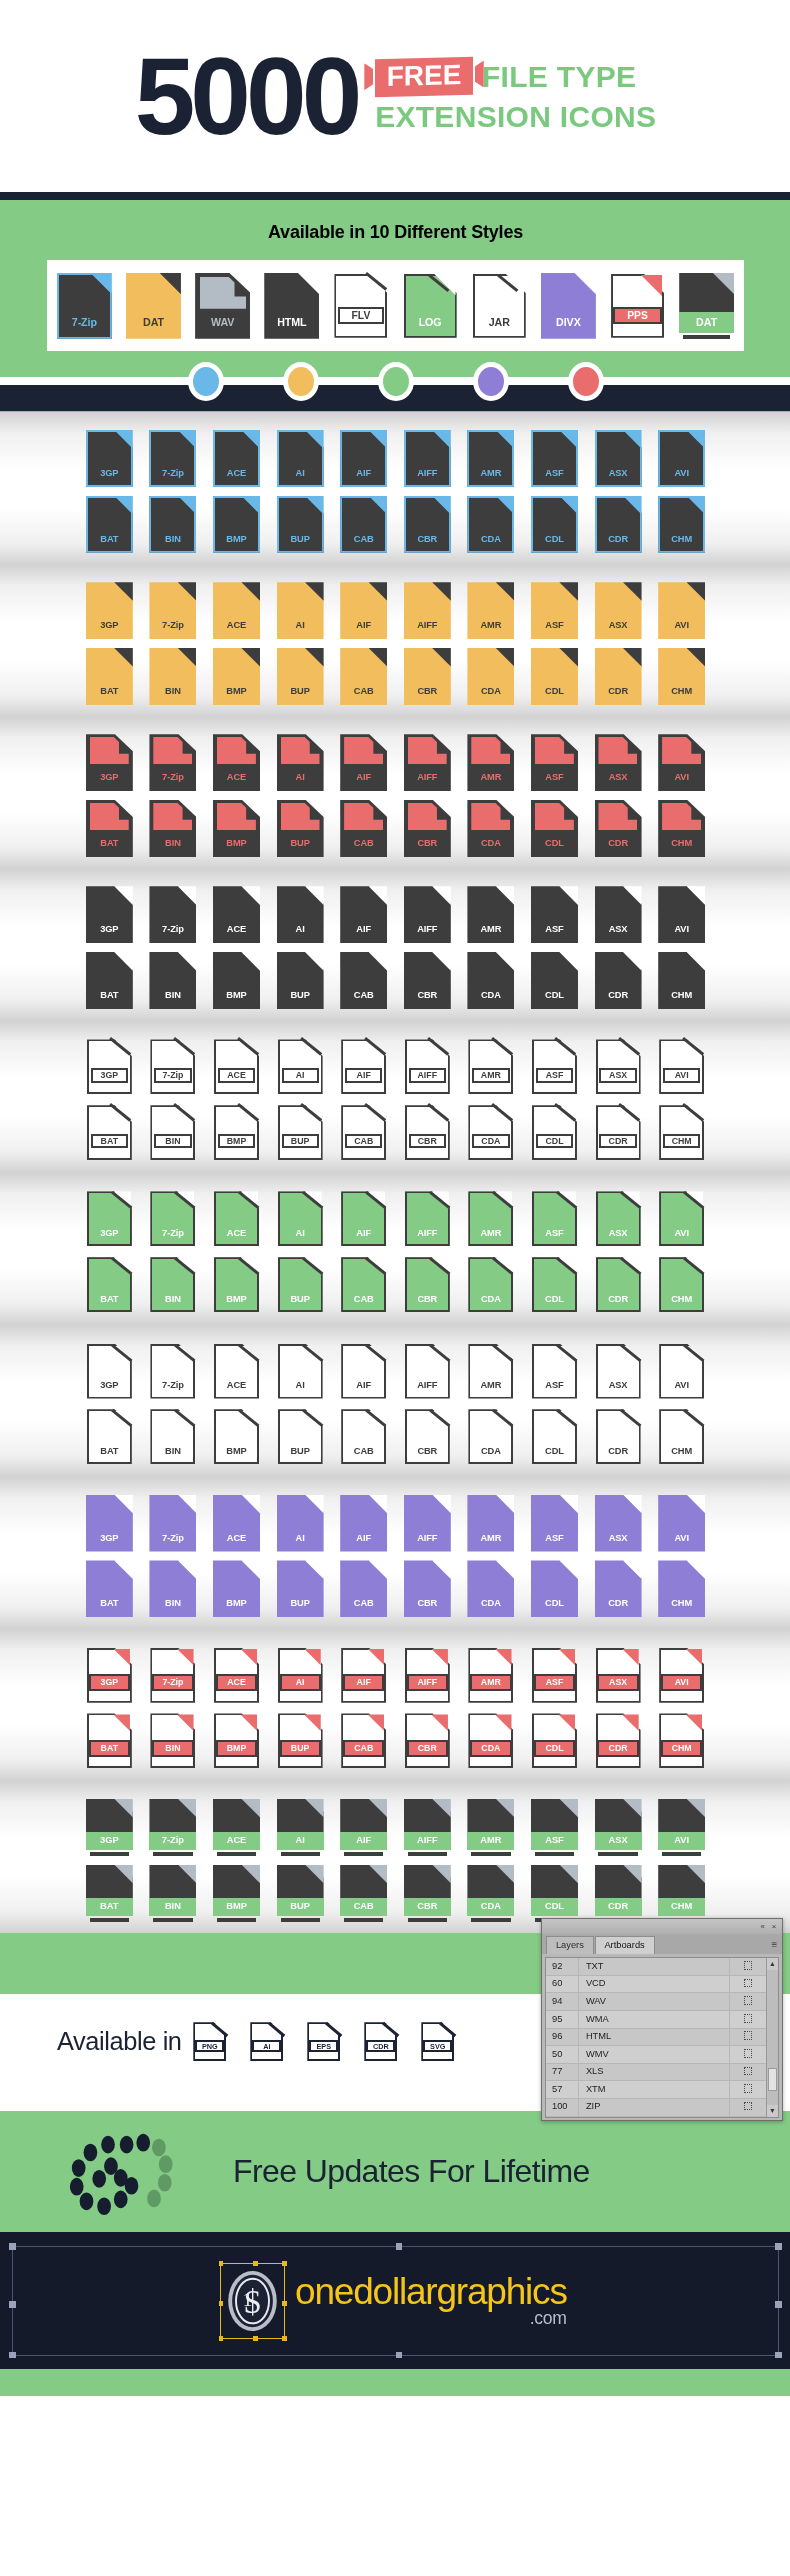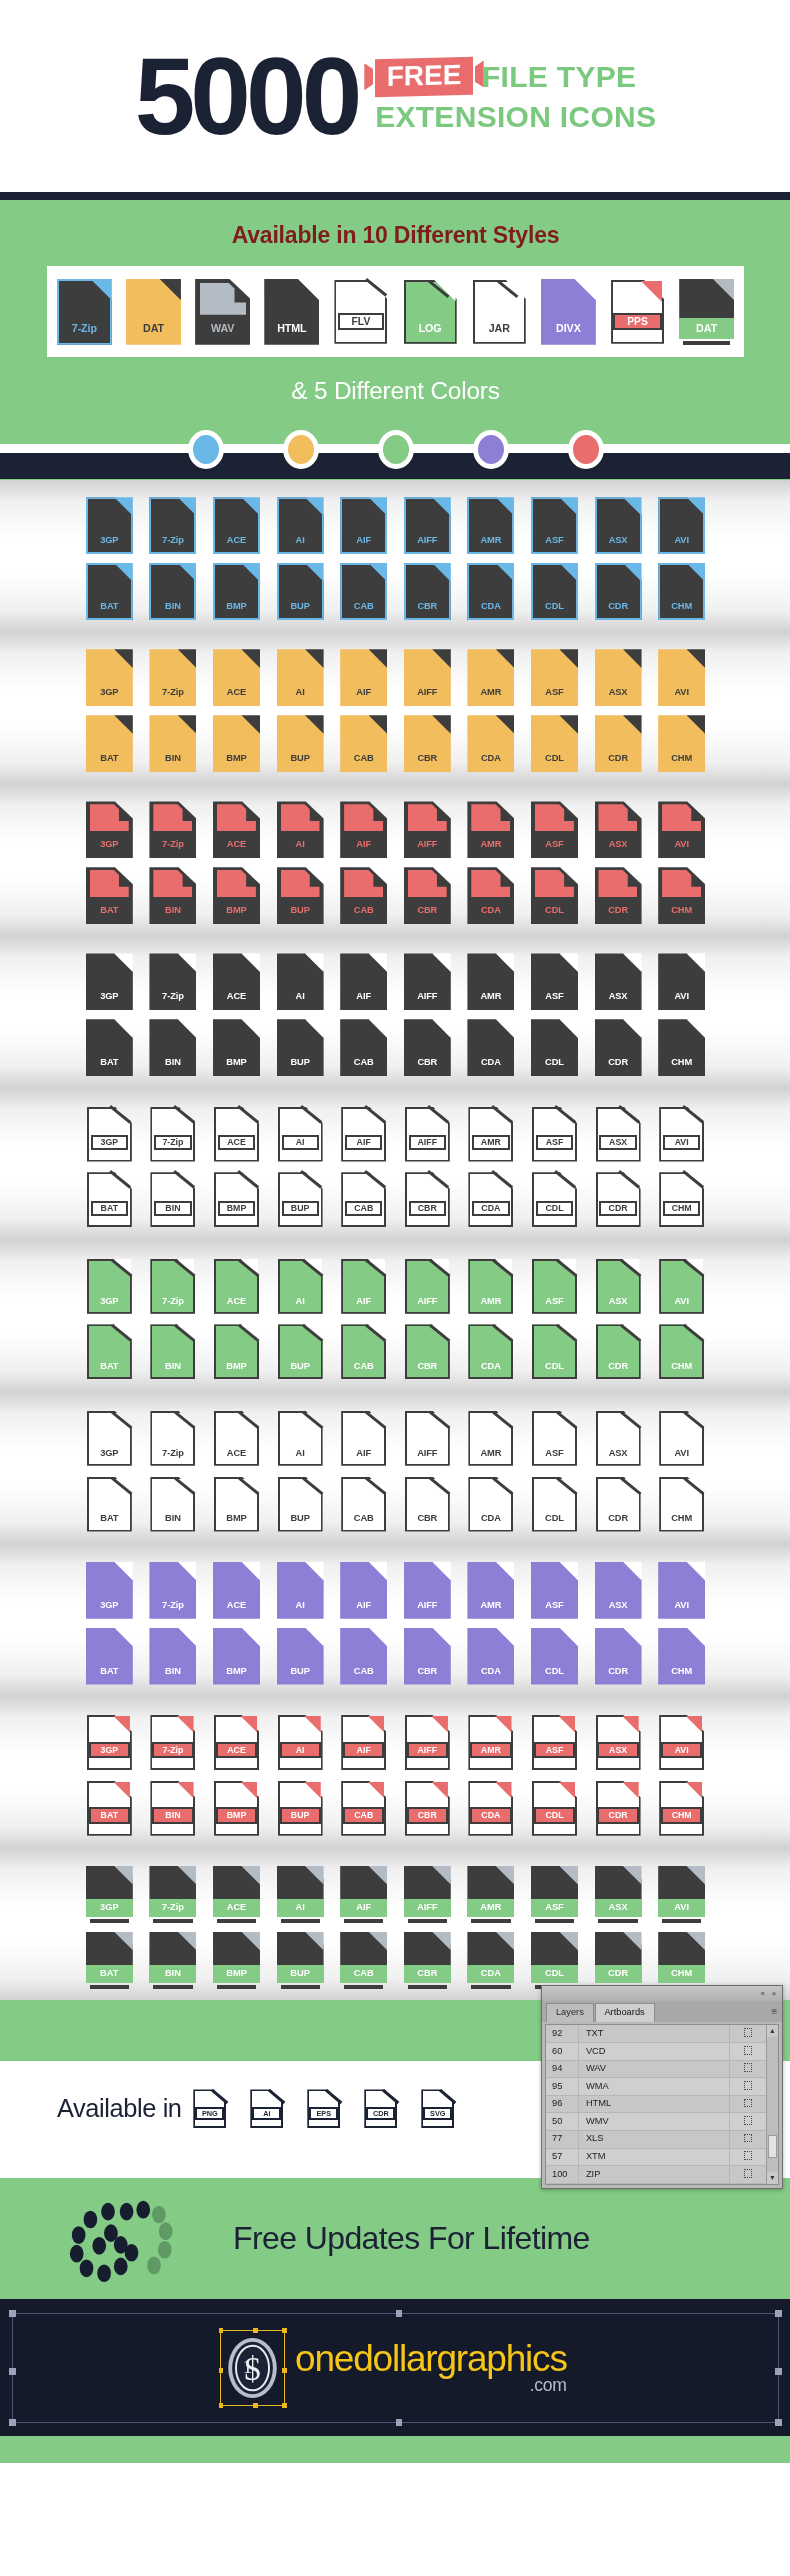--- a/index.html
+++ b/index.html
@@ -65,22 +65,22 @@
   }
   .hdr-line2 { margin-top: 2px; }
 
   
   .styles-band {
     background: #84cb86;
     padding: 21.5px 0 0 0;
   }
   .styles-title {
     text-align: center;
-    color: #7f1d1d;
-    font-size: 23px;
+    color: #000000;
+    font-size: 18px;
     font-weight: bold;
     letter-spacing: -0.2px;
     margin-bottom: 17.6px;
   }
   .styles-box {
     background: #ffffff;
     margin: 0 47px;
     padding: 12.7px 9.8px;
     display: flex;
     justify-content: space-between;
@@ -674,21 +674,20 @@
         </div>
         <div>
           <div class="fi st-datbar sc">
             <div class="body"></div>
             <div class="fold"></div>
             <div class="foot"></div>
             <div class="bar" style="background:#84cb86">DAT</div>
           </div>
         </div>
       </div>
-    <div class="colors-title">&amp; 5 Different Colors</div>
     <div class="colors-strip">
       <div class="line-white"></div>
       <div class="band-dark"></div>
       <div class="dots-row" id="dots-row">
           <span class="color-dot" style="background: rgb(106, 184, 232);"></span>
           <span class="color-dot" style="background: rgb(242, 189, 92);"></span>
           <span class="color-dot" style="background: rgb(132, 203, 134);"></span>
           <span class="color-dot" style="background: rgb(142, 126, 214);"></span>
           <span class="color-dot" style="background: rgb(234, 109, 109);"></span>
         </div>

